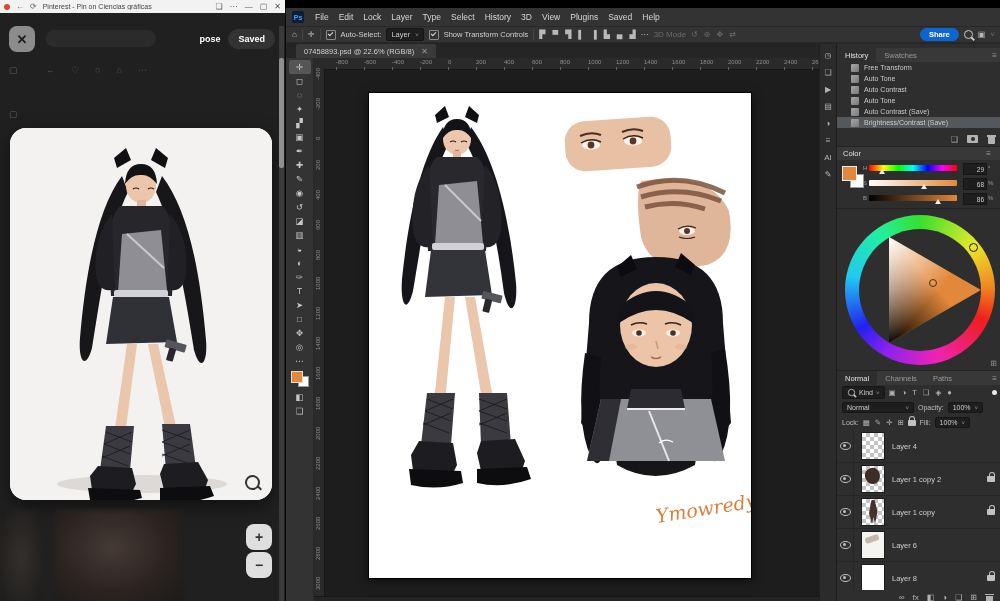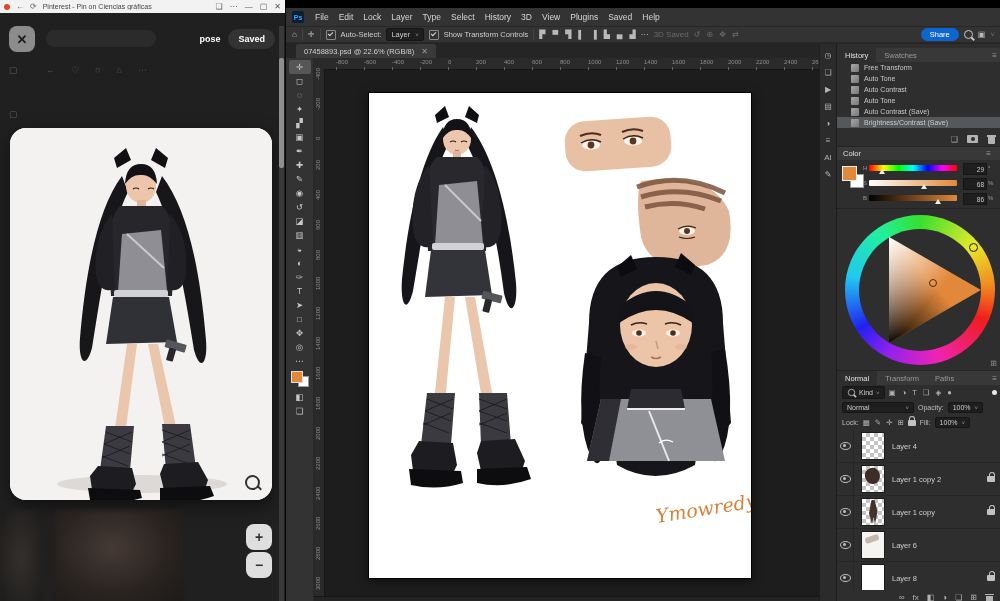--- a/index.html
+++ b/index.html
@@ -43,21 +43,21 @@
   .menu-item{font-size:8.5px;color:#d6d6d6;padding:2px 5px;}
   .optionsbar{position:absolute;left:0;top:18px;width:715px;height:17px;background:#333;border-top:1px solid #282828;border-bottom:1px solid #282828;
               display:flex;align-items:center;gap:5px;padding:0 6px;box-sizing:border-box;font-size:7.5px;color:#cfcfcf;}
   .vsep{width:1px;height:11px;background:#444;}
   .cbx{width:8px;height:8px;border:1px solid #8a8a8a;border-radius:1px;position:relative;flex:0 0 auto;}
   .cbx.on::after{content:"";position:absolute;left:1px;top:1px;width:4px;height:2px;border-left:1.5px solid #dcdcdc;border-bottom:1.5px solid #dcdcdc;transform:rotate(-45deg);}
   .dd{background:#1e1e1e;border:1px solid #161616;border-radius:2px;padding:1px 4px;display:flex;gap:5px;align-items:center;color:#ccc;}
   .dd .chev{font-size:6px;color:#999;}
   .opt-icon{color:#b9b9b9;font-size:8px;}
   .opt-gray{color:#6b6b6b;font-size:8px;}
-  .share-btn{background:#0d66d0;color:#fff;border-radius:9px;padding:2px 9px;font-size:7.5px;font-weight:normal;}
+  .share-btn{background:#0d66d0;color:#fff;border-radius:9px;padding:2px 9px;font-size:7.5px;font-weight:bold;}
   .mag-icon{width:7px;height:7px;border:1.5px solid #c9c9c9;border-radius:50%;position:relative;display:inline-block;}
   .mag-icon::after{content:"";position:absolute;width:4px;height:1.5px;background:#c9c9c9;transform:rotate(45deg);right:-3px;bottom:-1px;}
   .tabbar{position:absolute;left:0;top:35px;width:715px;height:15px;background:#252525;display:flex;align-items:flex-end;padding-left:10px;box-sizing:border-box;}
   .doc-tab{background:#3a3a3a;height:14px;display:flex;align-items:center;gap:7px;padding:0 8px;font-size:7.5px;color:#d0d0d0;border-radius:2px 2px 0 0;}
   .tab-x{color:#999;font-size:8px;}
 
   .toolbar{position:absolute;left:0;top:50px;width:28px;height:551px;background:#333;border-right:1px solid #282828;box-sizing:border-box;
            display:flex;flex-direction:column;align-items:center;padding-top:2px;}
   .tool{width:22px;height:14px;display:flex;align-items:center;justify-content:center;border-radius:2px;}
   .tool.active{background:#565656;}
@@ -281,21 +281,21 @@
           <span class="opt-icon">▛</span>
           <span class="opt-icon">▀</span>
           <span class="opt-icon">▜</span>
           <span class="opt-icon">▌</span>
           <span class="opt-icon">▐</span>
           <span class="opt-icon">▙</span>
           <span class="opt-icon">▄</span>
           <span class="opt-icon">▟</span>
         </span>
       <span class="opt-icon">⋯</span>
-      <span class="opt-gray">3D Saved</span>
+      <span class="opt-gray">3D Mode</span>
       <span id="opt-3d-icons" style="display:flex;gap:6px;align-items:center;">
           <span class="opt-gray">↺</span>
           <span class="opt-gray">⊕</span>
           <span class="opt-gray">✥</span>
           <span class="opt-gray">⇄</span>
         </span>
       <span style="flex:1"></span>
       <span class="share-btn">Share</span>
       <span class="mag-icon"></span>
       <span class="opt-icon">▣</span>
@@ -608,21 +608,21 @@
           <div class="hsv-tri"></div>
           <span class="ring-sel"></span>
           <span class="tri-sel"></span>
         </div>
         <span class="wheel-corner">⊞</span>
       </div>
 
       <div class="layerspanel">
         <div class="panel-tabs">
           <span class="panel-tab active">Normal</span>
-          <span class="panel-tab">Transform</span>
+          <span class="panel-tab">Channels</span>
           <span class="panel-tab">Paths</span>
           <span class="panel-menu">≡</span>
         </div>
         <div class="lp-row">
           <span class="kind-box">
             <span class="mag-icon" style="transform:scale(.8);"></span>
             <span>Kind</span>
             <span class="chev" style="font-size:6px;color:#999;">˅</span>
           </span>
           <span id="filter-icons" style="display:flex;gap:6px;align-items:center;">

